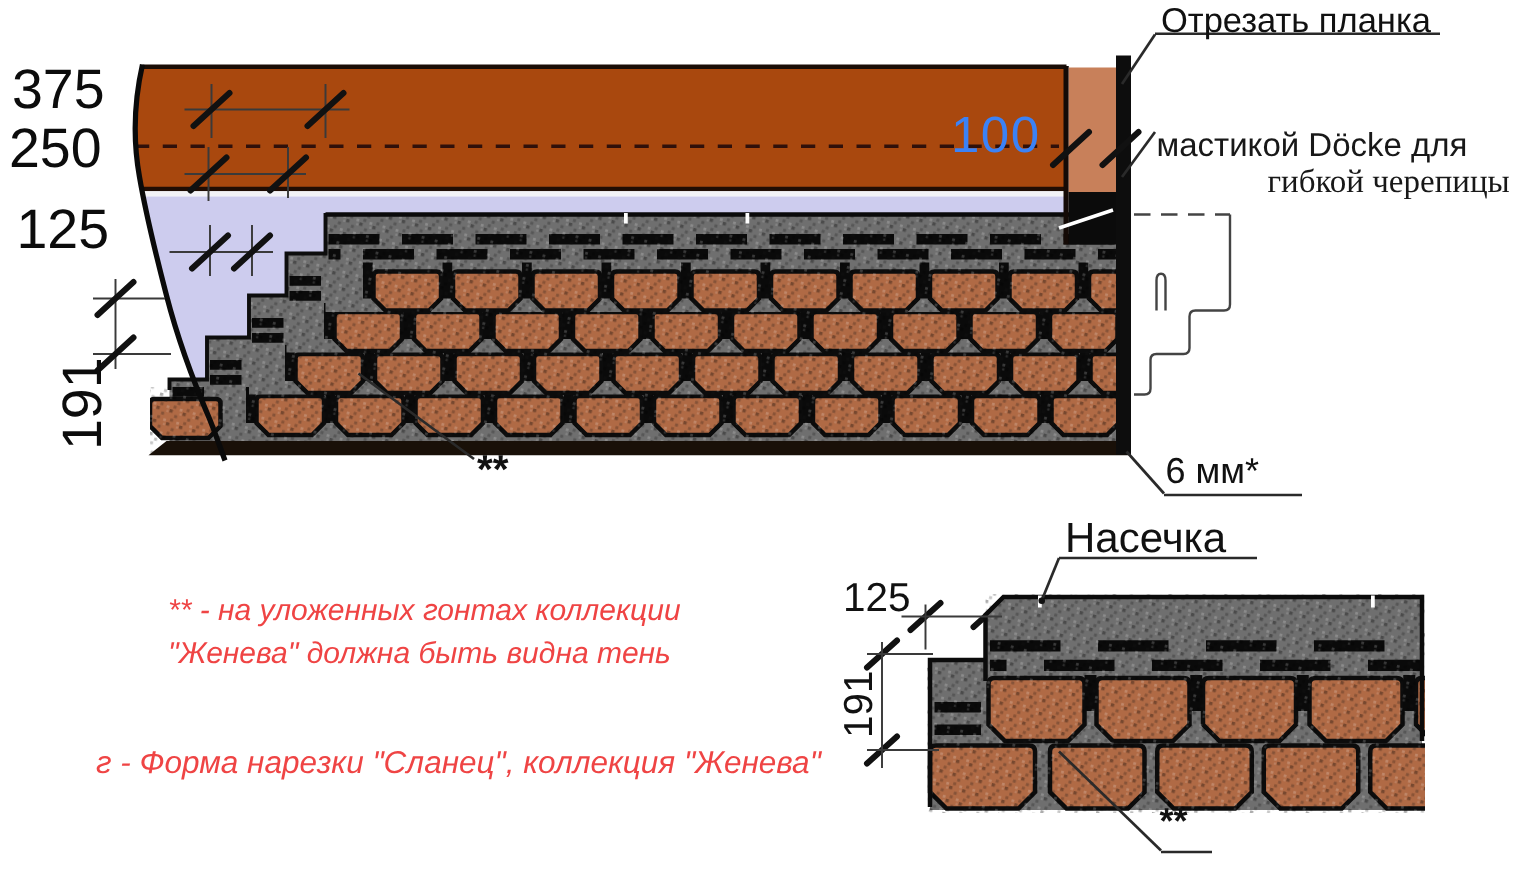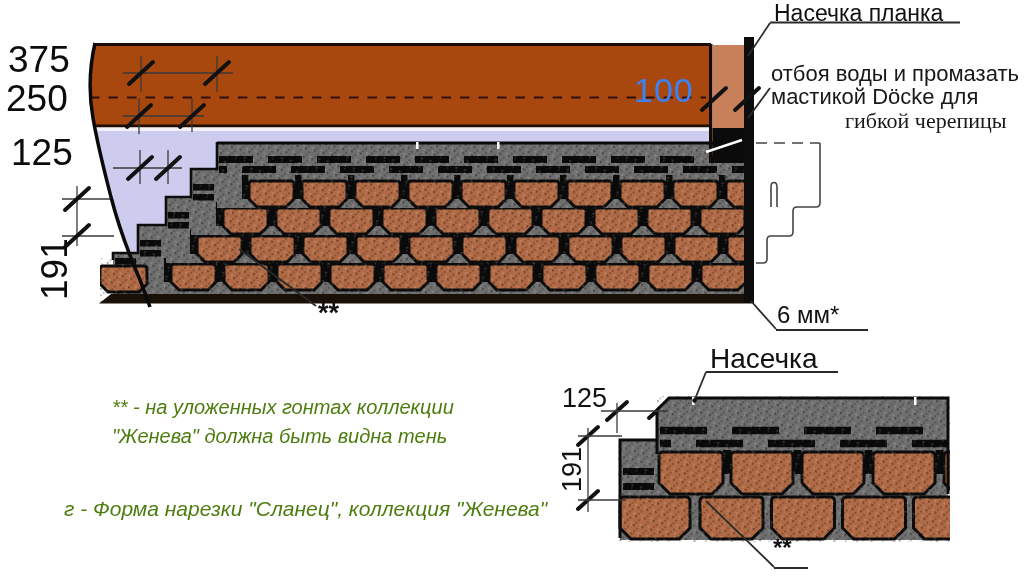--- a/index.html
+++ b/index.html
@@ -2,21 +2,21 @@
 <html><head>
 <meta charset="utf-8">
 <style>
   html,body{margin:0;padding:0;background:#fff;}
   #canvas{position:relative;width:1024px;height:585px;background:#ffffff;overflow:hidden;
           font-family:"Liberation Sans",sans-serif;color:#111;}
   .lbl{position:absolute;white-space:nowrap;line-height:1.05;}
   .dim{font-size:37px;color:#0c0c0c;}
   .rot{transform-origin:0 0;transform:rotate(-90deg);}
   .ann{font-size:22px;color:#181818;}
-  .it{font-style:italic;font-size:20px;color:#4d7c0f;}
+  .it{font-style:italic;font-size:20px;color:#ef4444;}
   svg{position:absolute;left:0;top:0;}
 </style>
 </head>
 <body>
 
 <div id="canvas">
 
   <svg id="draw" width="1024" height="585" viewBox="0 0 1024 585">
     <defs>
       <clipPath id="curveClip">
@@ -260,22 +260,21 @@
     </g>
     <circle cx="694.5" cy="400.5" r="2.2" fill="#111"></circle>
   </svg>
 
   <div class="lbl dim" style="left:8px;top:41px;">375</div>
   <div class="lbl dim" style="left:6px;top:80px;">250</div>
   <div class="lbl dim" style="left:11px;top:134px;">125</div>
   <div class="lbl dim rot" style="left:36px;top:300px;">191</div>
   <div class="lbl" style="left:634px;top:73px;font-size:34px;letter-spacing:1px;color:#3b82f6;">100</div>
 
-  <div class="lbl" style="left:774px;top:1px;font-size:23px;">Насечка планка</div>
-  <div class="lbl ann" style="left:771px;top:62px;">отбоя воды и промазать</div>
+  <div class="lbl" style="left:774px;top:1px;font-size:23px;">Отрезать планка</div>
   <div class="lbl ann" style="left:771px;top:85px;">мастикой Döcke для</div>
   <div class="lbl ann" style="left:845px;top:109px;font-family:Liberation Serif, serif;">гибкой черепицы</div>
 
   <div class="lbl" style="left:777px;top:302px;font-size:24px;">6 мм*</div>
   <div class="lbl" style="left:318px;top:299px;font-size:27px;font-weight:bold;">**</div>
 
   <div class="lbl it" style="left:112px;top:397px;">** - на уложенных гонтах коллекции</div>
   <div class="lbl it" style="left:112px;top:426px;">"Женева" должна быть видна тень</div>
   <div class="lbl it" style="left:64px;top:498px;font-size:21px;">г - Форма нарезки "Сланец", коллекция "Женева"</div>
 

